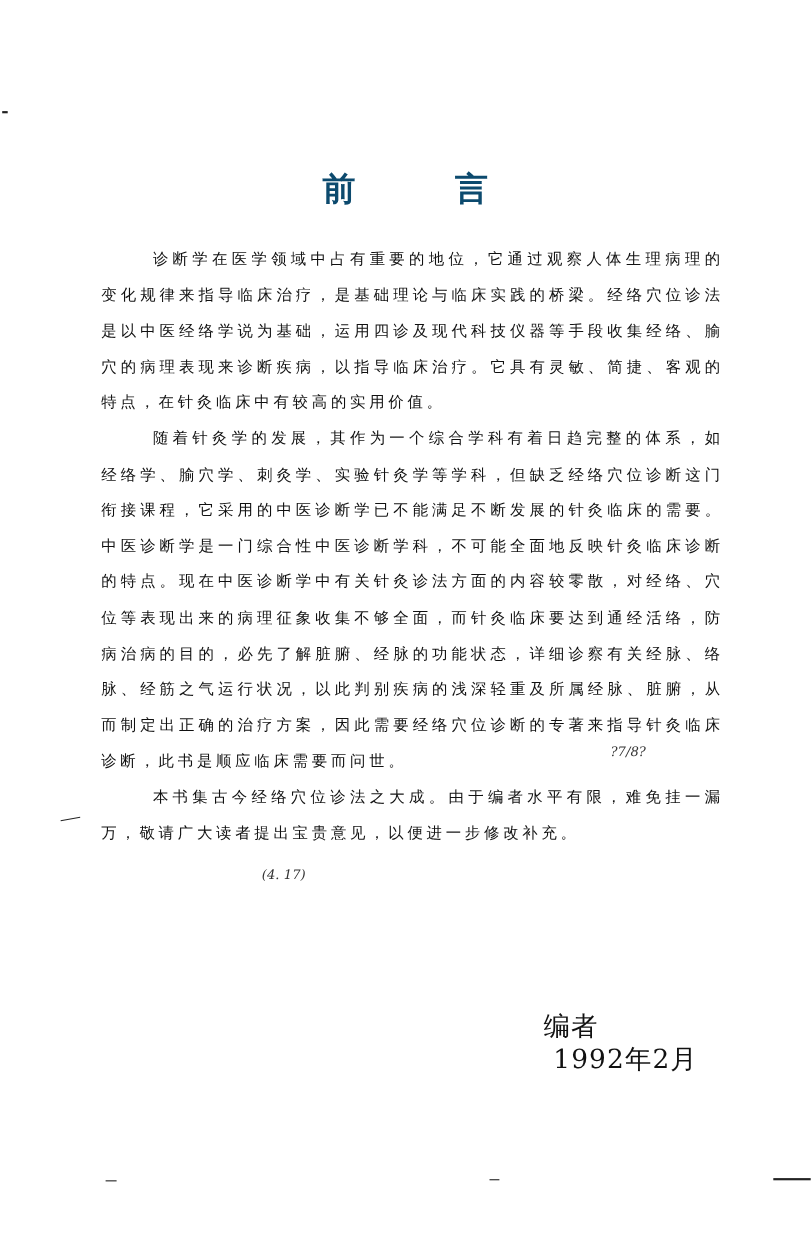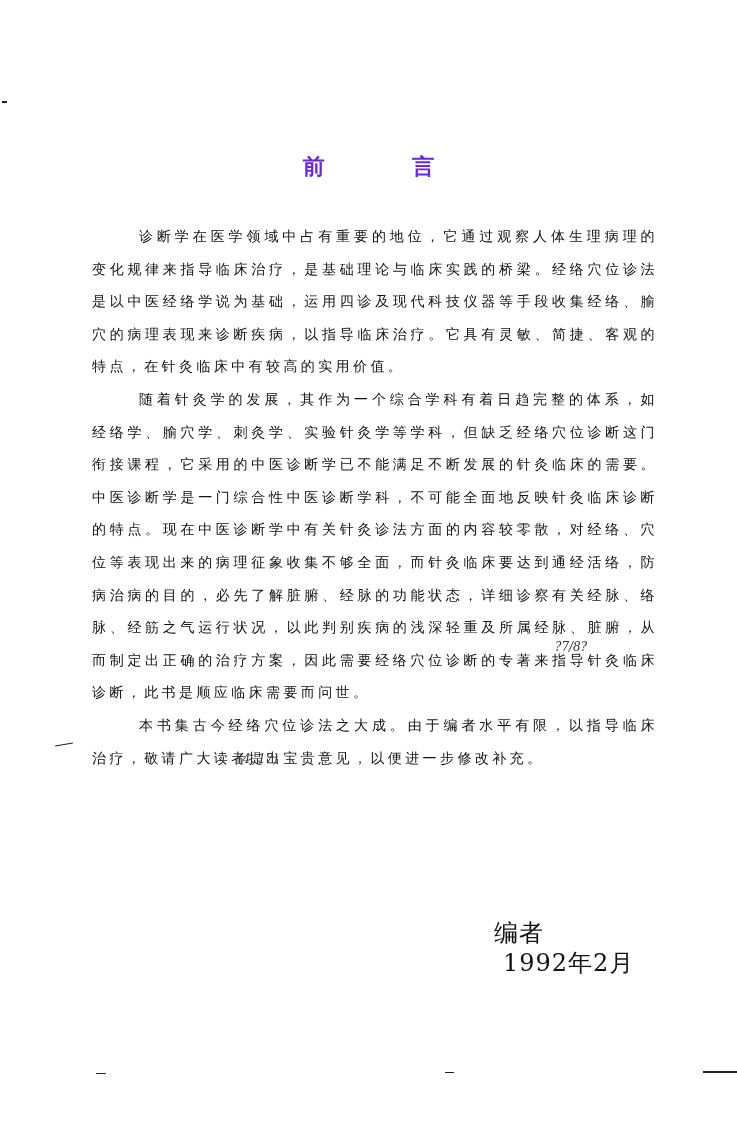--- a/index.html
+++ b/index.html
@@ -3,45 +3,45 @@
   <meta charset="utf-8">
   <style>
     html, body { margin: 0; padding: 0; }
     body {
       width: 737px; height: 1122px; background: #ffffff; position: relative; overflow: hidden;
       font-family: "DejaVu Serif", "Liberation Serif", serif; color: #111;
     }
     .title {
       position: absolute; top: 152px; left: 0; width: 737px; text-align: center;
       font-family: "DejaVu Sans", "Liberation Sans", sans-serif;
-      font-weight: bold; font-size: 22px; letter-spacing: 40px; text-indent: 40px; color: #6d28d9;
+      font-weight: bold; font-size: 30px; letter-spacing: 40px; text-indent: 40px; color: #0c4a6e;
     }
     .body-text {
       position: absolute; top: 220px; left: 92px; width: 566px;
       font-size: 14px; line-height: 32.6px; letter-spacing: 3.4px;
       text-align: justify;
     }
     .body-text p { margin: 0; text-indent: 47px; }
     .signature {
       position: absolute; left: 490px; font-size: 24px; letter-spacing: 1px;
     }
     .sig-author { top: 917px; left: 494px; }
     .sig-date { top: 947px; left: 503px; }
     .speck { position: absolute; background: #222; height: 2px; }
-    .annot { position: absolute; font-size: 12px; color: #333; font-style: italic; }
+    .annot { position: absolute; font-size: 12px; color: #333; font-style: italic; margin-top: 36px; }
   </style>
 </head>
 <body>
 
 <div class="title">前  言</div>
 
 <div class="body-text">
   <p>诊断学在医学领域中占有重要的地位，它通过观察人体生理病理的变化规律来指导临床治疗，是基础理论与临床实践的桥梁。经络穴位诊法是以中医经络学说为基础，运用四诊及现代科技仪器等手段收集经络、腧穴的病理表现来诊断疾病，以指导临床治疗。它具有灵敏、简捷、客观的特点，在针灸临床中有较高的实用价值。</p>
   <p>随着针灸学的发展，其作为一个综合学科有着日趋完整的体系，如经络学、腧穴学、刺灸学、实验针灸学等学科，但缺乏经络穴位诊断这门衔接课程，它采用的中医诊断学已不能满足不断发展的针灸临床的需要。中医诊断学是一门综合性中医诊断学科，不可能全面地反映针灸临床诊断的特点。现在中医诊断学中有关针灸诊法方面的内容较零散，对经络、穴位等表现出来的病理征象收集不够全面，而针灸临床要达到通经活络，防病治病的目的，必先了解脏腑、经脉的功能状态，详细诊察有关经脉、络脉、经筋之气运行状况，以此判别疾病的浅深轻重及所属经脉、脏腑，从而制定出正确的治疗方案，因此需要经络穴位诊断的专著来指导针灸临床诊断，此书是顺应临床需要而问世。</p>
-  <p>本书集古今经络穴位诊法之大成。由于编者水平有限，以指导临床治疗，敬请广大读者提出宝贵意见，以便进一步修改补充。</p>
+  <p>本书集古今经络穴位诊法之大成。由于编者水平有限，难免挂一漏万，敬请广大读者提出宝贵意见，以便进一步修改补充。</p>
 </div>
 
 <div class="signature sig-author">编者</div>
 <div class="signature sig-date">1992年2月</div>
 
 <span class="annot" style="top:640px;left:555px;">?7/8?</span>
 <span class="annot" style="top:752px;left:238px;text-align:right;">(4. 17)</span>
 
 <div class="speck" style="top:101px;left:2px;width:5px;"></div>
 <div class="speck" style="top:744px;left:55px;width:18px;height:1px;transform:rotate(-10deg);"></div>

